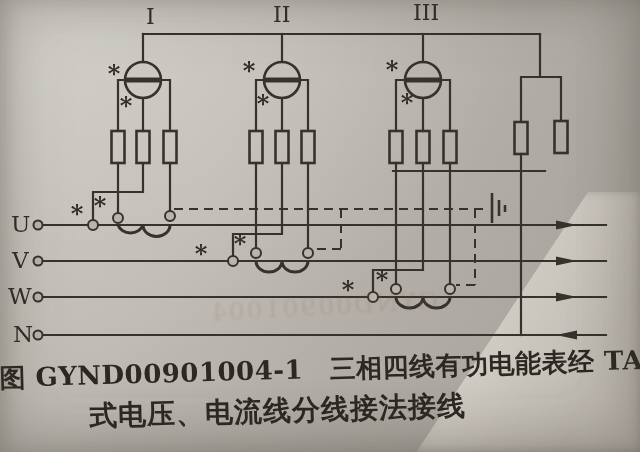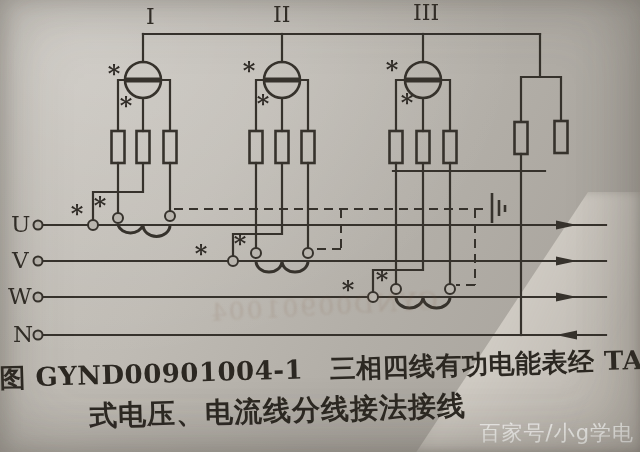--- a/index.html
+++ b/index.html
@@ -179,16 +179,15 @@
     <text class="ast" x="382" y="288">*</text>
   </svg>
 
   <div class="ghost">GYND00901004</div>
 
   <div class="caption">
     <div class="l1">图 GYND00901004-1　三相四线有功电能表经 TA 接入</div>
     <div class="l2">式电压、电流线分线接法接线</div>
   </div>
 
-  <div class="wm">百家号/小g学电</div>
 
   <div class="vignette"></div>
 </div>
 
 </body></html>

